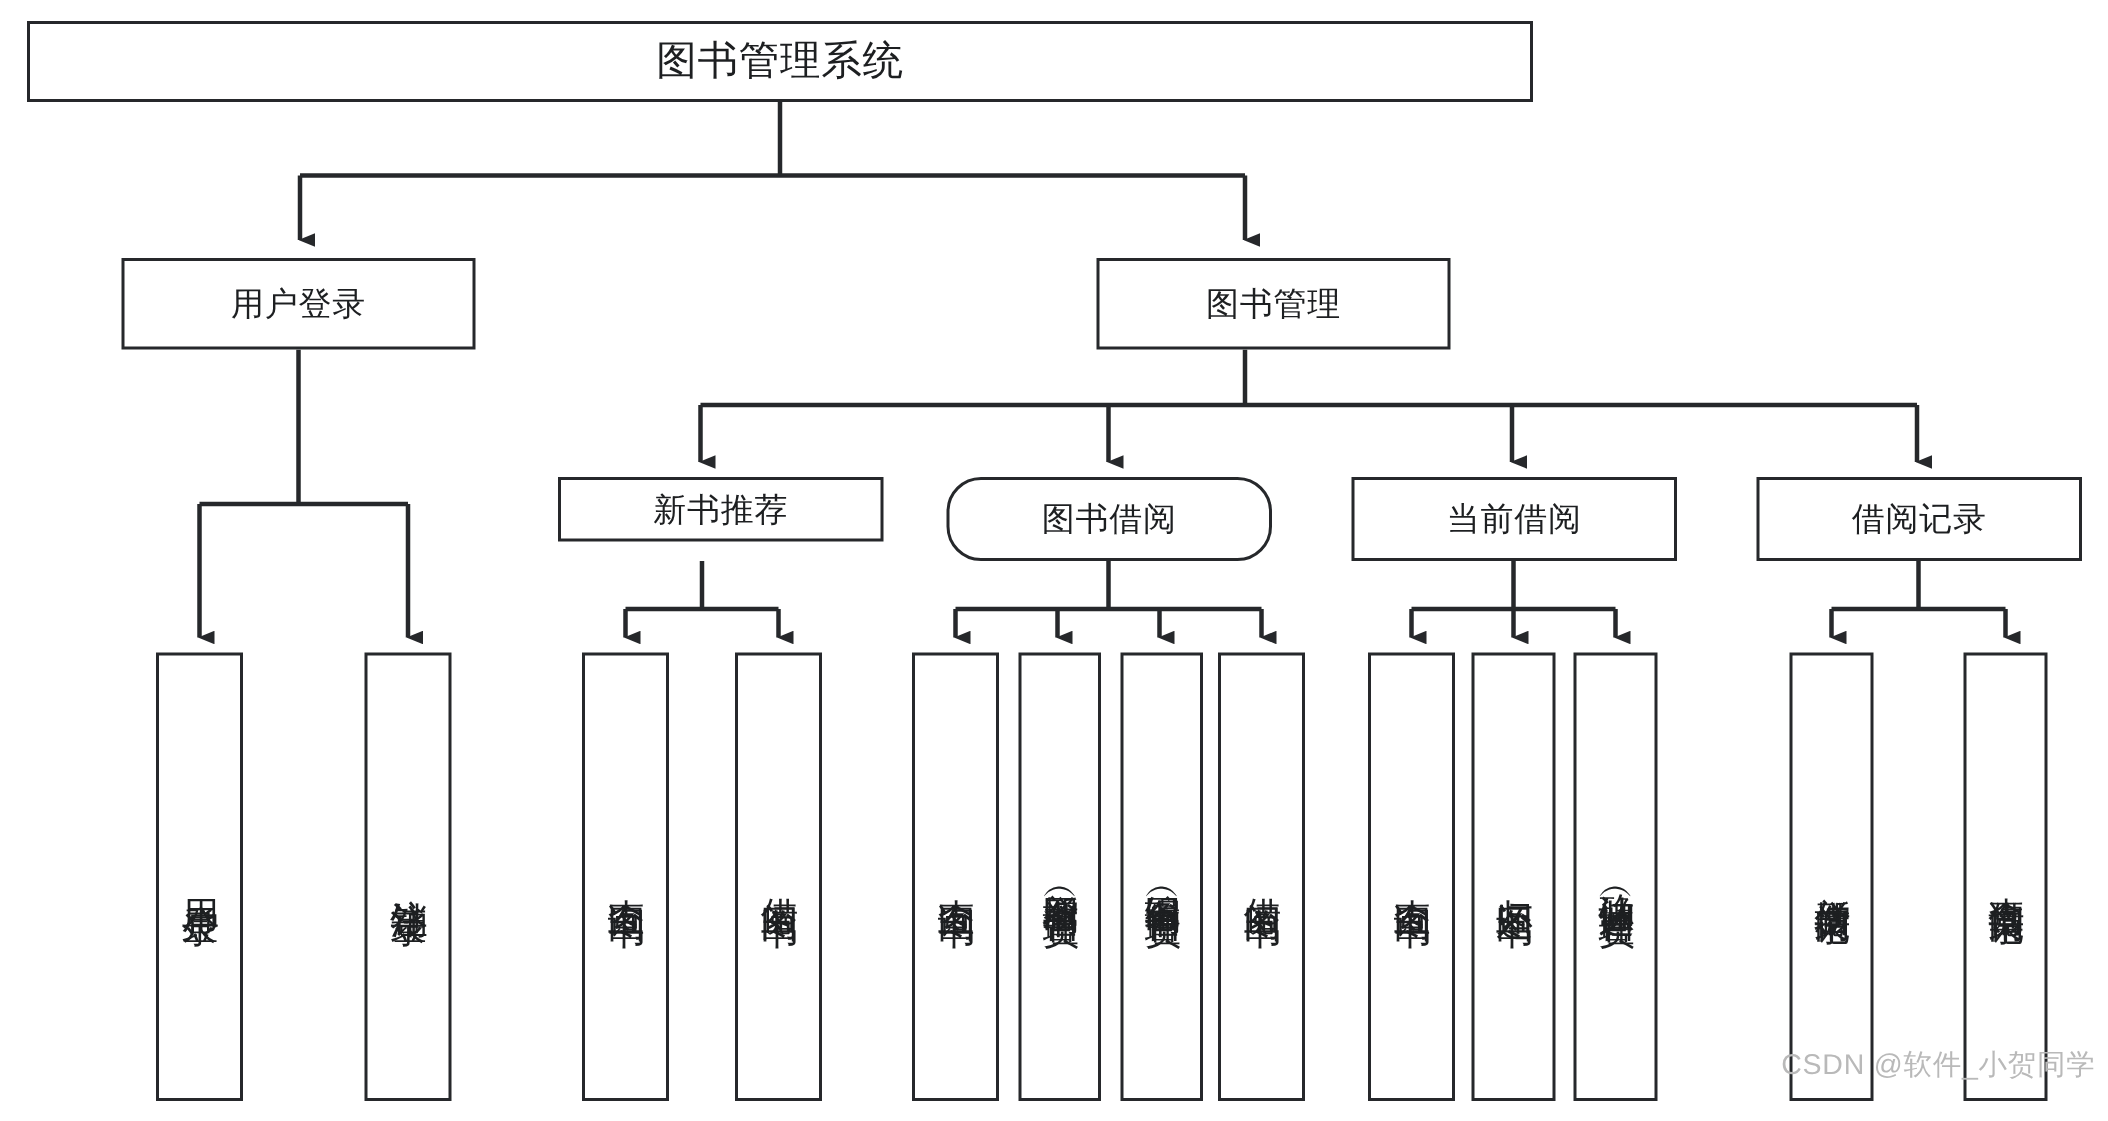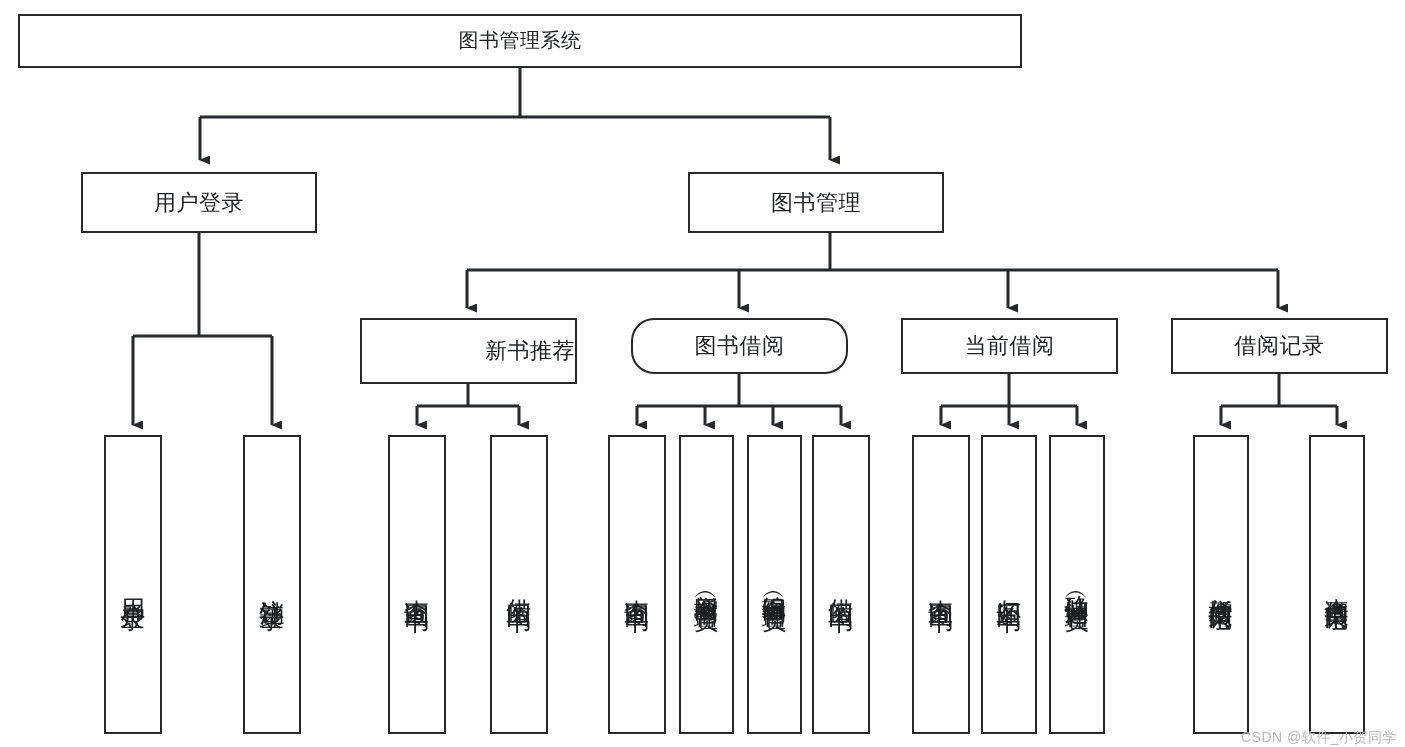--- a/index.html
+++ b/index.html
@@ -42,21 +42,21 @@
     line-height: 1.18;
     letter-spacing: 0.5px;
     text-align: center;
     white-space: nowrap;
   }
   
   .node.h .lbl {
     font-size: 22px;
   }
   .node.root .lbl {
-    font-size: 20px;
+    font-size: 27px;
   }
   
   .node.v {
     align-items: center;
     justify-content: center;
   }
   .node.v .lbl {
     writing-mode: vertical-rl;
     text-orientation: upright;
     font-size: 25px;
@@ -64,22 +64,22 @@
     letter-spacing: 3px;
     white-space: nowrap;
   }
   .node.v.tall .lbl {
     font-size: 24px;
     letter-spacing: 2px;
   }
   .watermark {
     position: absolute;
     right: 8px;
-    bottom: 0;
-    font-size: 14px;
+    bottom: 24px;
+    font-size: 19px;
     color: #b9b9b9;
     letter-spacing: 0.5px;
     z-index: 5;
     white-space: nowrap;
     user-select: none;
   }
 </style>
 </head>
 <body>
 
@@ -137,25 +137,25 @@
     </g>
   </svg>
 
   <div class="node h root" style="left:18px; top:14px; width:1004px; height:54px;">
     <span class="lbl">图书管理系统</span>
   </div>
 
   <div class="node h" style="left:81px; top:172px; width:236px; height:61px;">
     <span class="lbl">用户登录</span>
   </div>
-  <div class="node h" style="left:688px; top:172px; width:256px; height:61px;">
+  <div class="node h" style="left:731px; top:172px; width:236px; height:61px;">
     <span class="lbl">图书管理</span>
   </div>
 
-  <div class="node h" style="left:360px; top:318px; width:217px; height:66px;justify-content:flex-end;">
+  <div class="node h" style="left:372px; top:318px; width:217px; height:43px;">
     <span class="lbl">新书推荐</span>
   </div>
   <div class="node h" style="left:631px; top:318px; width:217px; height:56px;border-radius:23px;">
     <span class="lbl">图书借阅</span>
   </div>
   <div class="node h" style="left:901px; top:318px; width:217px; height:56px;justify-content:center;">
     <span class="lbl">当前借阅</span>
   </div>
   <div class="node h" style="left:1171px; top:318px; width:217px; height:56px;font-family:Liberation Serif, serif;">
     <span class="lbl">借阅记录</span>

